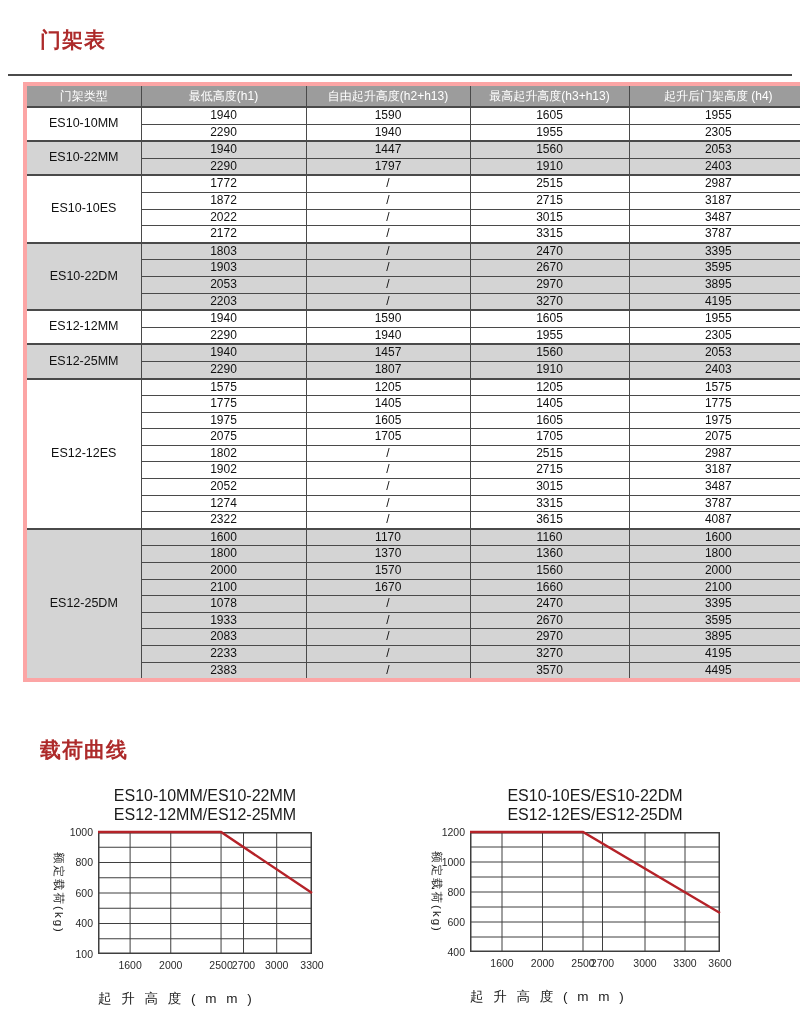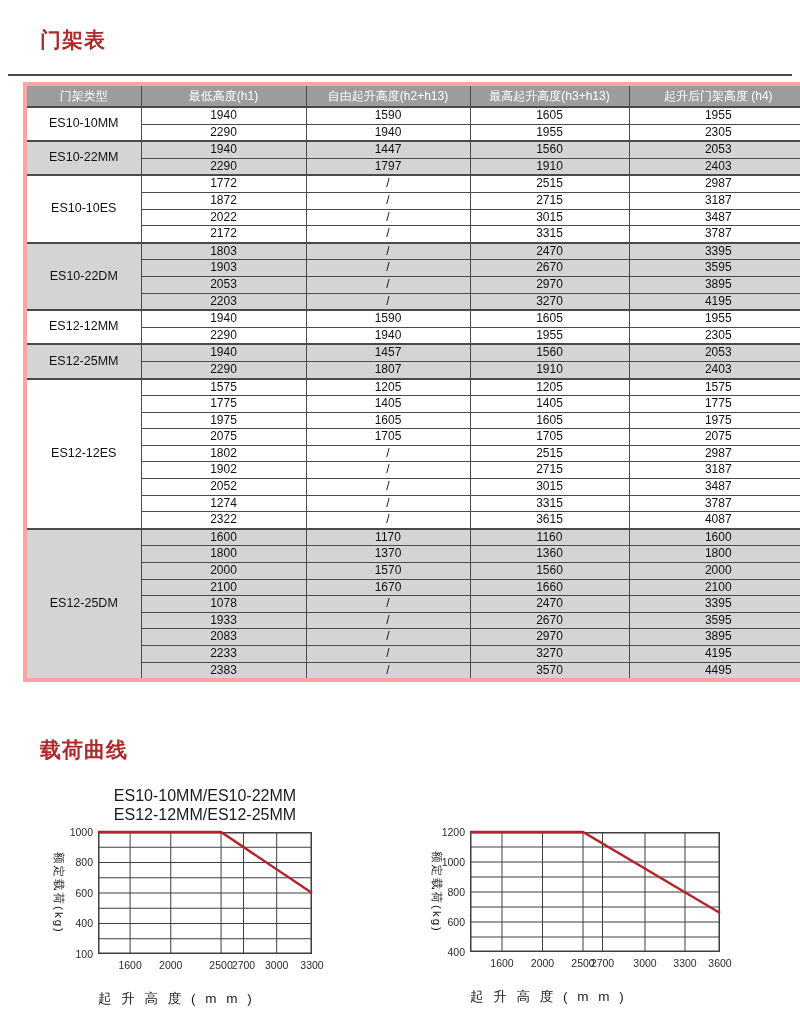--- a/index.html
+++ b/index.html
@@ -325,20 +325,22 @@
     <div class="xtick" style="left: 70.1px; top: 173px;">1600</div>
     <div class="xtick" style="left: 110.76px; top: 173px;">2000</div>
     <div class="xtick" style="left: 161.05px; top: 173px;">2500</div>
     <div class="xtick" style="left: 183.52px; top: 173px;">2700</div>
     <div class="xtick" style="left: 216.69px; top: 173px;">3000</div>
     <div class="xtick" style="left: 252px; top: 173px;">3300</div>
     <div class="xlabel" style="left: 58px; width: 214px; top: 204px;">起 升 高 度 ( m m )</div>
   </div>
 <div id="chart-1" class="chart">
     <div class="title" style="left: 62px; width: 250px;">
+      <div style="position: static;">ES10-10ES/ES10-22DM</div>
+      <div style="position: static;">ES12-12ES/ES12-25DM</div>
     </div>
     <div class="ylabel" style="left: 28px; top: 106px;">额定载荷(kg)</div>
     <div class="ytick" style="left: 1px; width: 56px; top: 39.5px;">1200</div>
     <div class="ytick" style="left: 1px; width: 56px; top: 69.5px;">1000</div>
     <div class="ytick" style="left: 1px; width: 56px; top: 99.5px;">800</div>
     <div class="ytick" style="left: 1px; width: 56px; top: 129.5px;">600</div>
     <div class="ytick" style="left: 1px; width: 56px; top: 159.5px;">400</div>
     <svg width="250" height="120" style="left: 62px; top: 46px;">
       <line x1="0" y1="15" x2="250" y2="15" stroke="#3f3f3f" stroke-width="1"></line>
       <line x1="0" y1="30" x2="250" y2="30" stroke="#3f3f3f" stroke-width="1"></line>

